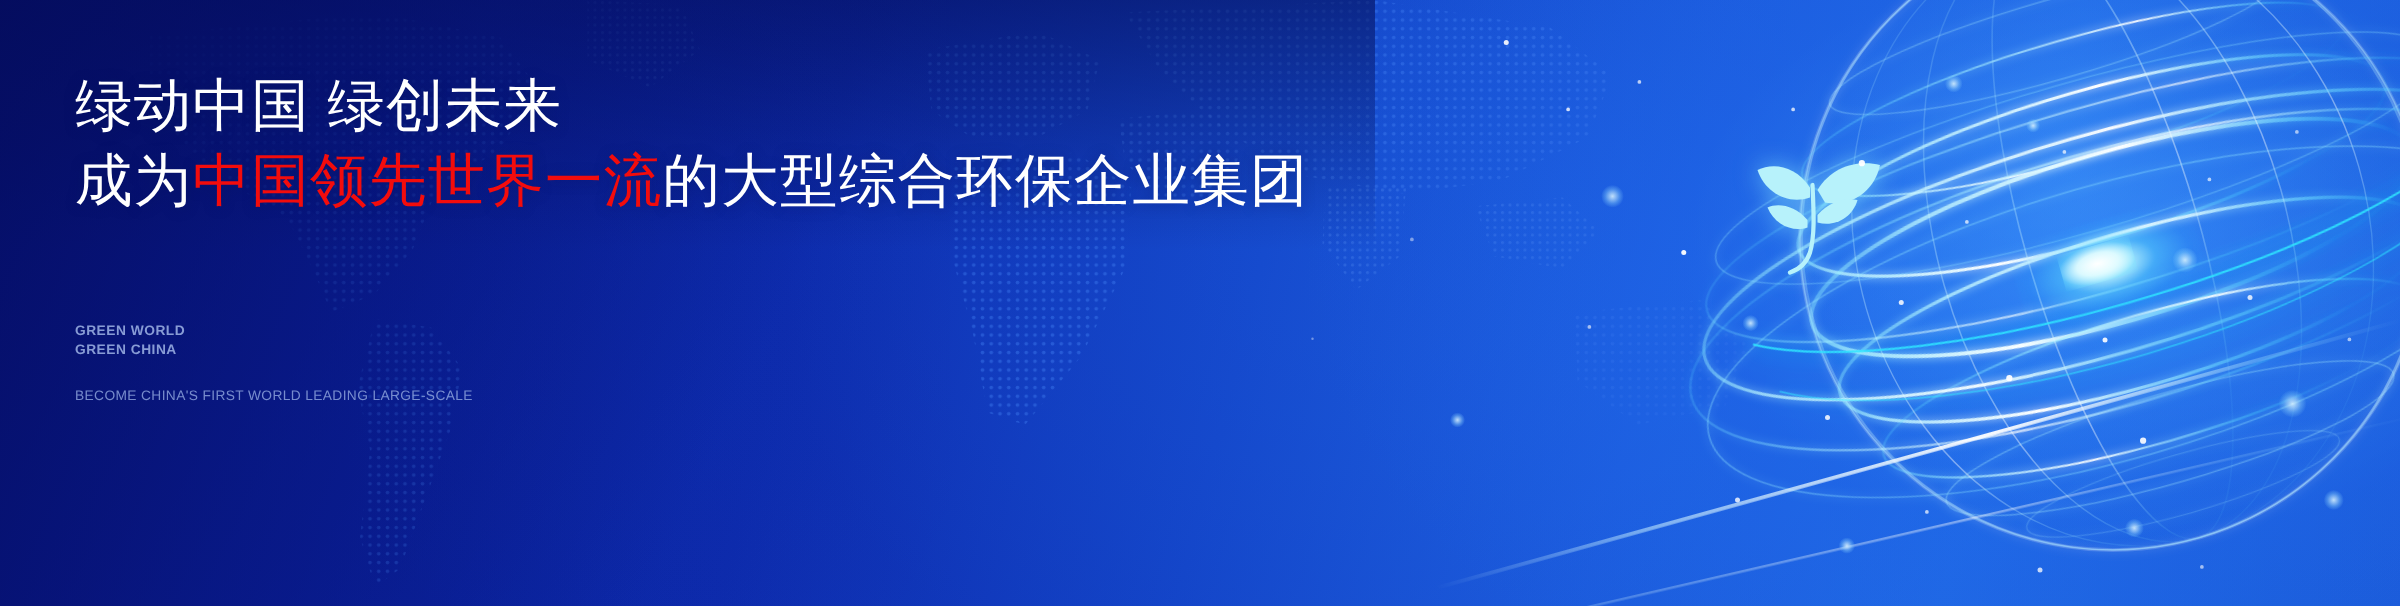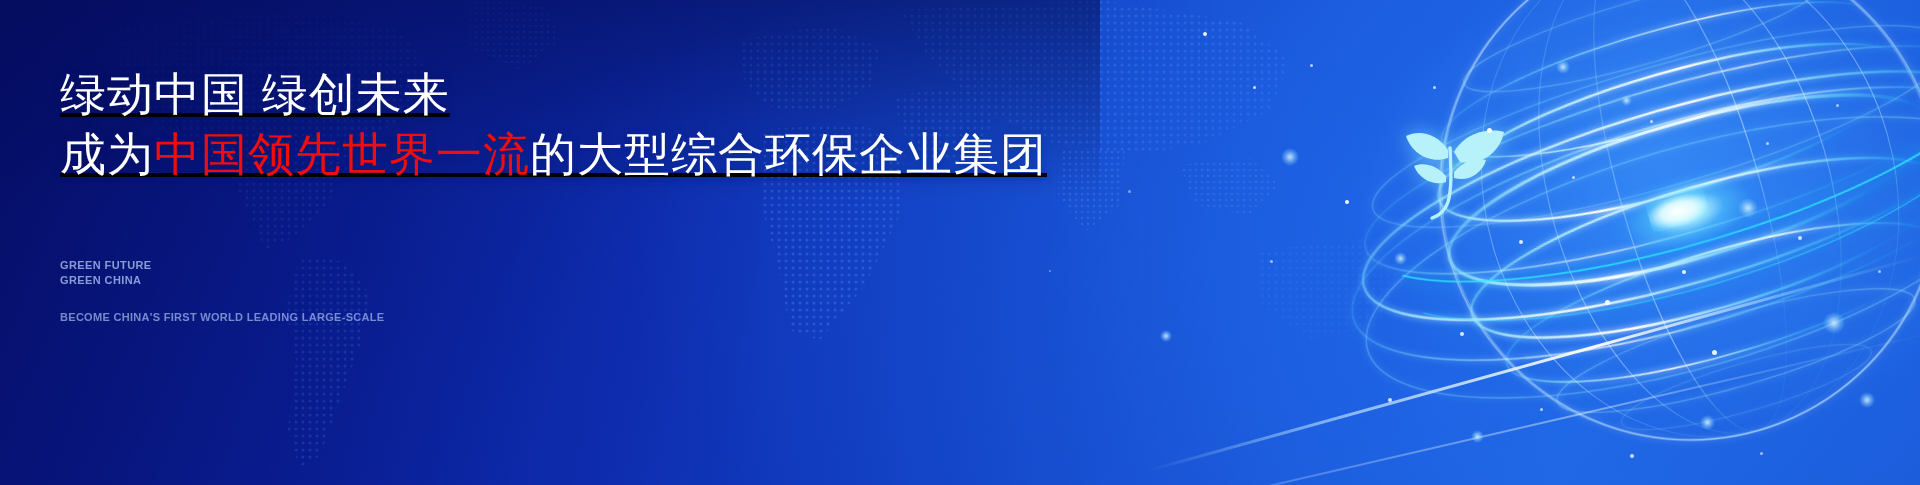--- a/index.html
+++ b/index.html
@@ -96,23 +96,22 @@
 
   
   .particles { position:absolute; inset:0; pointer-events:none; }
   .p { position:absolute; border-radius:50%; background:#ffffff; }
   .pg { position:absolute; border-radius:50%;
         background:radial-gradient(circle, rgba(220,245,255,0.85) 0%, rgba(150,220,255,0.35) 45%, rgba(100,190,255,0) 72%); }
 
   
   .copy {
     position:absolute;
-    left:60px; top:66px;
+    left:60px; top:56px;
     width:1060px;
-    text-decoration:underline;
   }
   .headline1 {
     font-size:46px;
     line-height:1.22;
     color:#ffffff;
     font-weight:400;
     letter-spacing:1px;
     white-space:nowrap;
     text-shadow:0 1px 10px rgba(0,20,90,0.35);
   }
@@ -135,21 +134,21 @@
     font-weight:700;
     letter-spacing:0.4px;
     line-height:1.32;
     color:#9fb4e6;
     opacity:0.85;
   }
   .desc-en {
     position:absolute;
     left:60px; top:310px;
     font-size:11px;
-    font-weight:700;
+    font-weight:400;
     letter-spacing:0.3px;
     line-height:1.32;
     color:#93a9e0;
     opacity:0.80;
     max-width:640px;
   }
   .desc-en div { white-space:nowrap; }
 </style>
 </head>
 <body>
@@ -345,21 +344,21 @@
     <span class="p" style="left:1630px;top:454px;width:4px;height:4px;opacity:.75;"></span>
     <span class="p" style="left:1760px;top:452px;width:3px;height:3px;opacity:.6;"></span>
   </div>
 
   <div class="copy">
     <div class="headline1">绿动中国 绿创未来</div>
     <div class="headline2"><span>成为</span><span class="hl-red">中国领先世界一流</span><span>的大型综合环保企业集团</span></div>
   </div>
 
   <div class="sub-en">
-    <div>GREEN FUTURE</div>
+    <div>GREEN WORLD</div>
     <div>GREEN CHINA</div>
   </div>
 
   <div class="desc-en">
     <div>BECOME CHINA'S FIRST WORLD LEADING LARGE-SCALE</div>
   </div>
 
 </div>
 
 </body></html>

